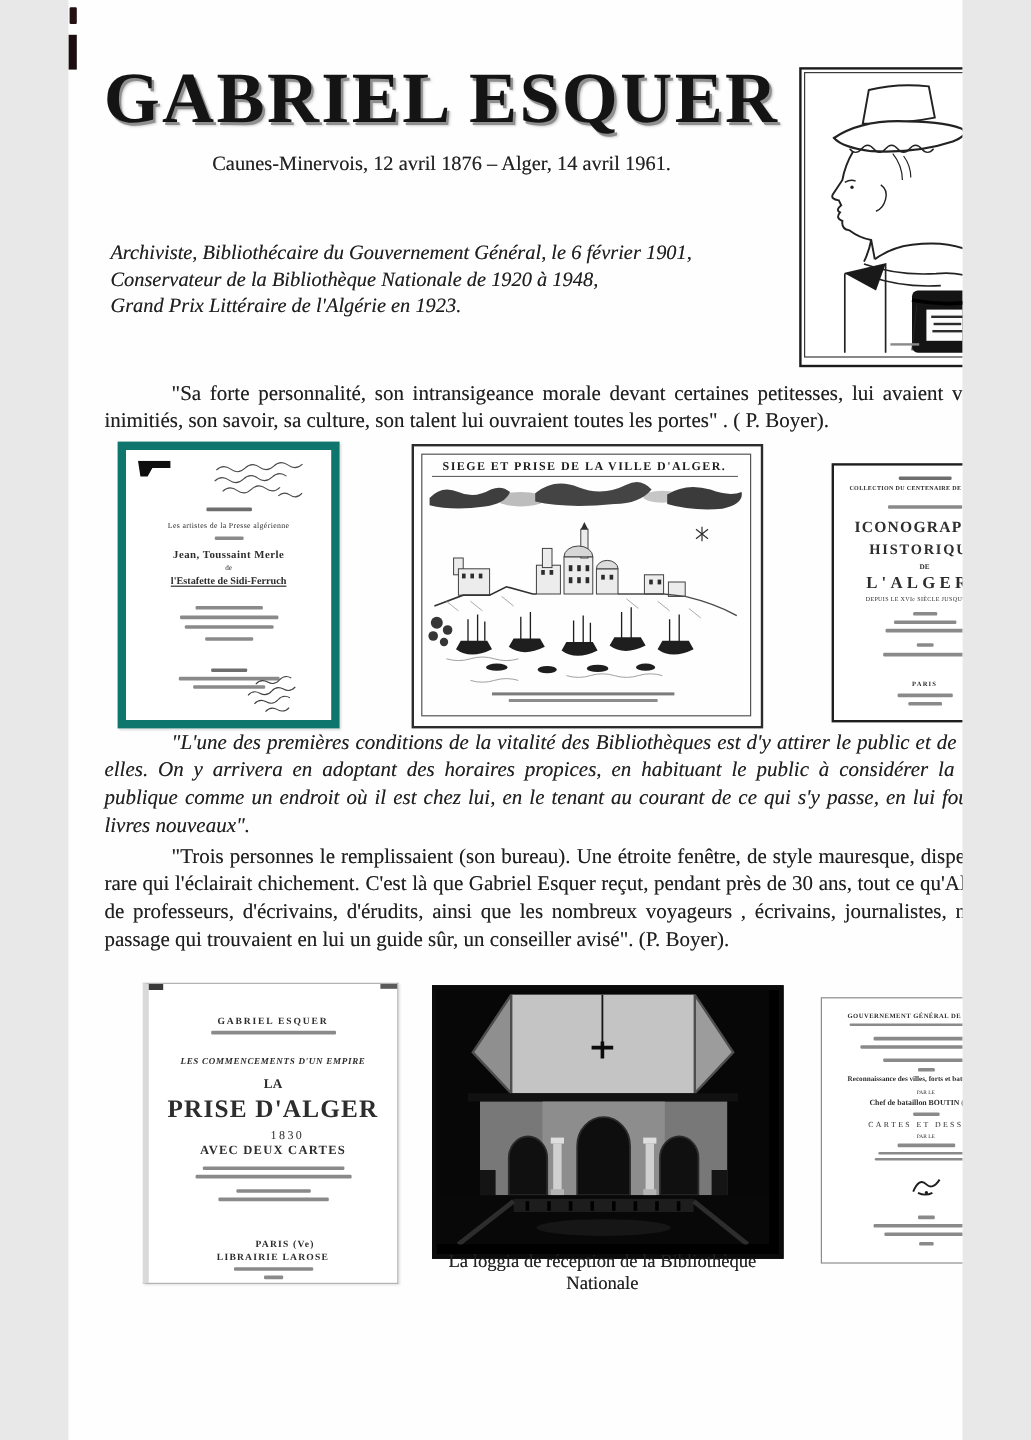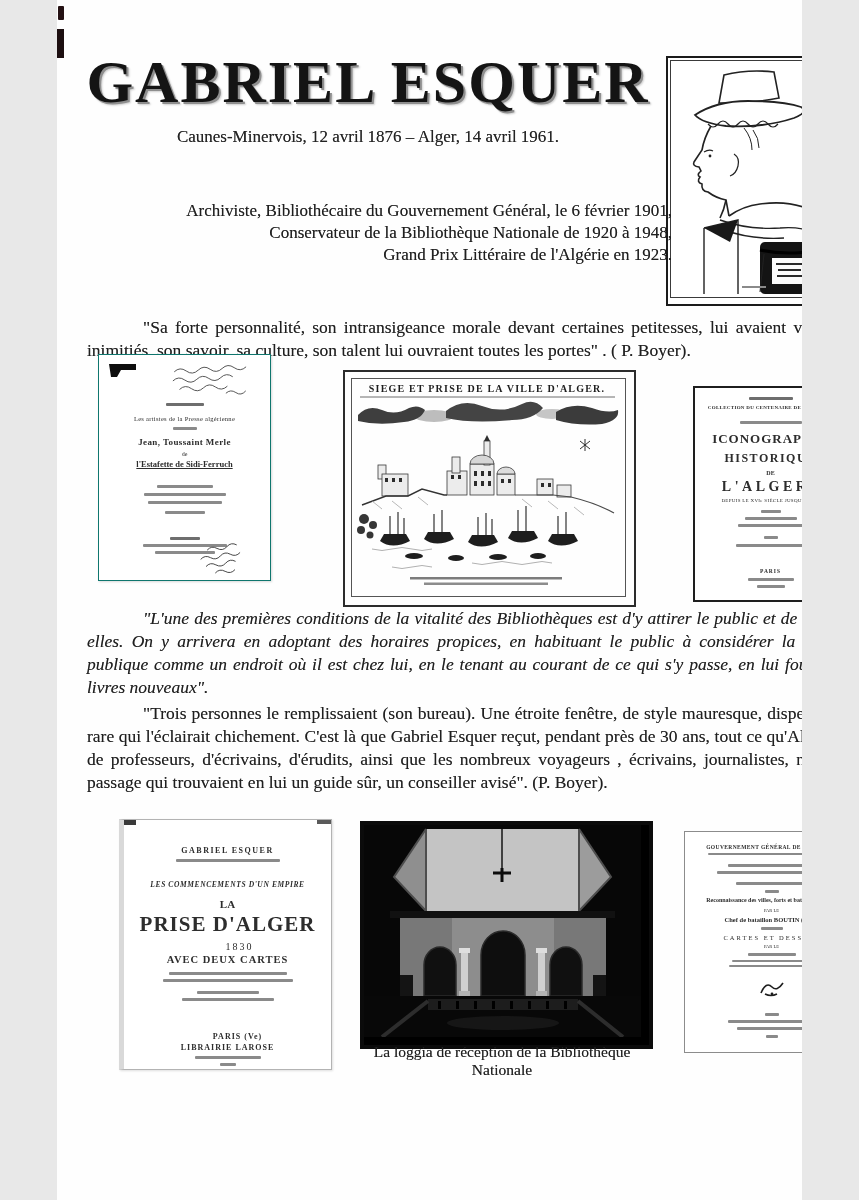--- a/index.html
+++ b/index.html
@@ -5,41 +5,41 @@
   html,body{margin:0;padding:0;background:#e8e8e8;}
   #page{position:relative;width:745px;height:1200px;margin:0 auto;background:#fefefe;overflow:hidden;
         font-family:"Liberation Serif",serif;color:#1f1f1f;}
   .abs{position:absolute;}
   
   .title{left:22px;top:48px;width:578px;text-align:center;font-size:60px;font-weight:bold;
          letter-spacing:2px;color:#141414;white-space:nowrap;
          text-shadow:2px 2px 0 #8f8f8f,3px 3px 2px #cfcfcf;}
   .subtitle{left:22px;top:127px;width:578px;text-align:center;font-size:17px;color:#232323;
             text-shadow:0 0 .4px rgba(0,0,0,.5);}
-  .career{left:35px;top:200px;width:580px;text-align:right;font-size:17px;line-height:22px;
-          text-shadow:0 0 .4px rgba(0,0,0,.5);}
+  .career{left:35px;top:200px;width:580px;text-align:left;font-size:17px;line-height:22px;
+          text-shadow:0 0 .4px rgba(0,0,0,.5);font-style:italic;}
   
   .quote{left:30px;width:806px;font-size:17.5px;line-height:23px;text-align:justify;
          text-indent:56px;text-shadow:0 0 .4px rgba(0,0,0,.45);}
   .q1{top:316px;}
   .q2{top:607px;font-style:italic;}
   .q3{top:702px;}
   
   .mark1{left:1px;top:6px;width:6px;height:14px;background:#241113;border-radius:1px;}
   .mark2{left:0px;top:29px;width:7px;height:29px;background:#1c0e10;}
   .vline{left:780px;top:382px;width:2px;height:654px;background:#4d4d4d;}
   .vfoot{left:780px;top:1034px;width:16px;height:2px;background:#4d4d4d;}
   
   .portrait{left:609px;top:56px;width:178px;height:246px;border:2px solid #1b1b1b;background:#fff;}
   .cover{background:#fff;}
   .cover .c{position:absolute;left:0;right:0;text-align:center;color:#2d2d2d;filter:blur(.25px);}
   .mb{position:absolute;left:50%;transform:translateX(-50%);height:3px;background:#6e6e6e;
       border-radius:1px;filter:blur(.35px);}
   .mb2{height:2.5px;background:#8a8a8a;}
-  .estafette{left:41px;top:354px;width:171px;height:225px;border:1px solid #0f766e;box-shadow:1px 1px 2px rgba(0,0,0,.15);}
+  .estafette{left:41px;top:368px;width:171px;height:225px;border:7px solid #0f766e;box-shadow:1px 1px 2px rgba(0,0,0,.15);}
   .engraving{left:286px;top:370px;width:289px;height:233px;border:2px solid #2c2c2c;padding:0;}
   .engraving .inner{position:absolute;left:6px;top:6px;width:273px;height:217px;border:1px solid #555;}
   .icono{left:636px;top:386px;width:151px;height:212px;border:2px solid #1e1e1e;}
   .prise{left:62px;top:819px;width:207px;height:249px;border:1px solid #b3b3b3;
          border-left:5px solid #d9d9d9;box-shadow:1px 1px 2px rgba(0,0,0,.12);}
   .loggia{left:303px;top:821px;width:285px;height:220px;border:4px solid #0b0b0b;background:#000;}
   .caption{left:295px;top:1043px;width:300px;text-align:center;font-size:15.5px;color:#222;
            text-shadow:0 0 .4px rgba(0,0,0,.5);}
   .boutin{left:627px;top:831px;width:173px;height:220px;border:1px solid #8c8c8c;}
   .smudgeA{left:0;top:0;width:12px;height:5px;background:#3a3a3a;}

